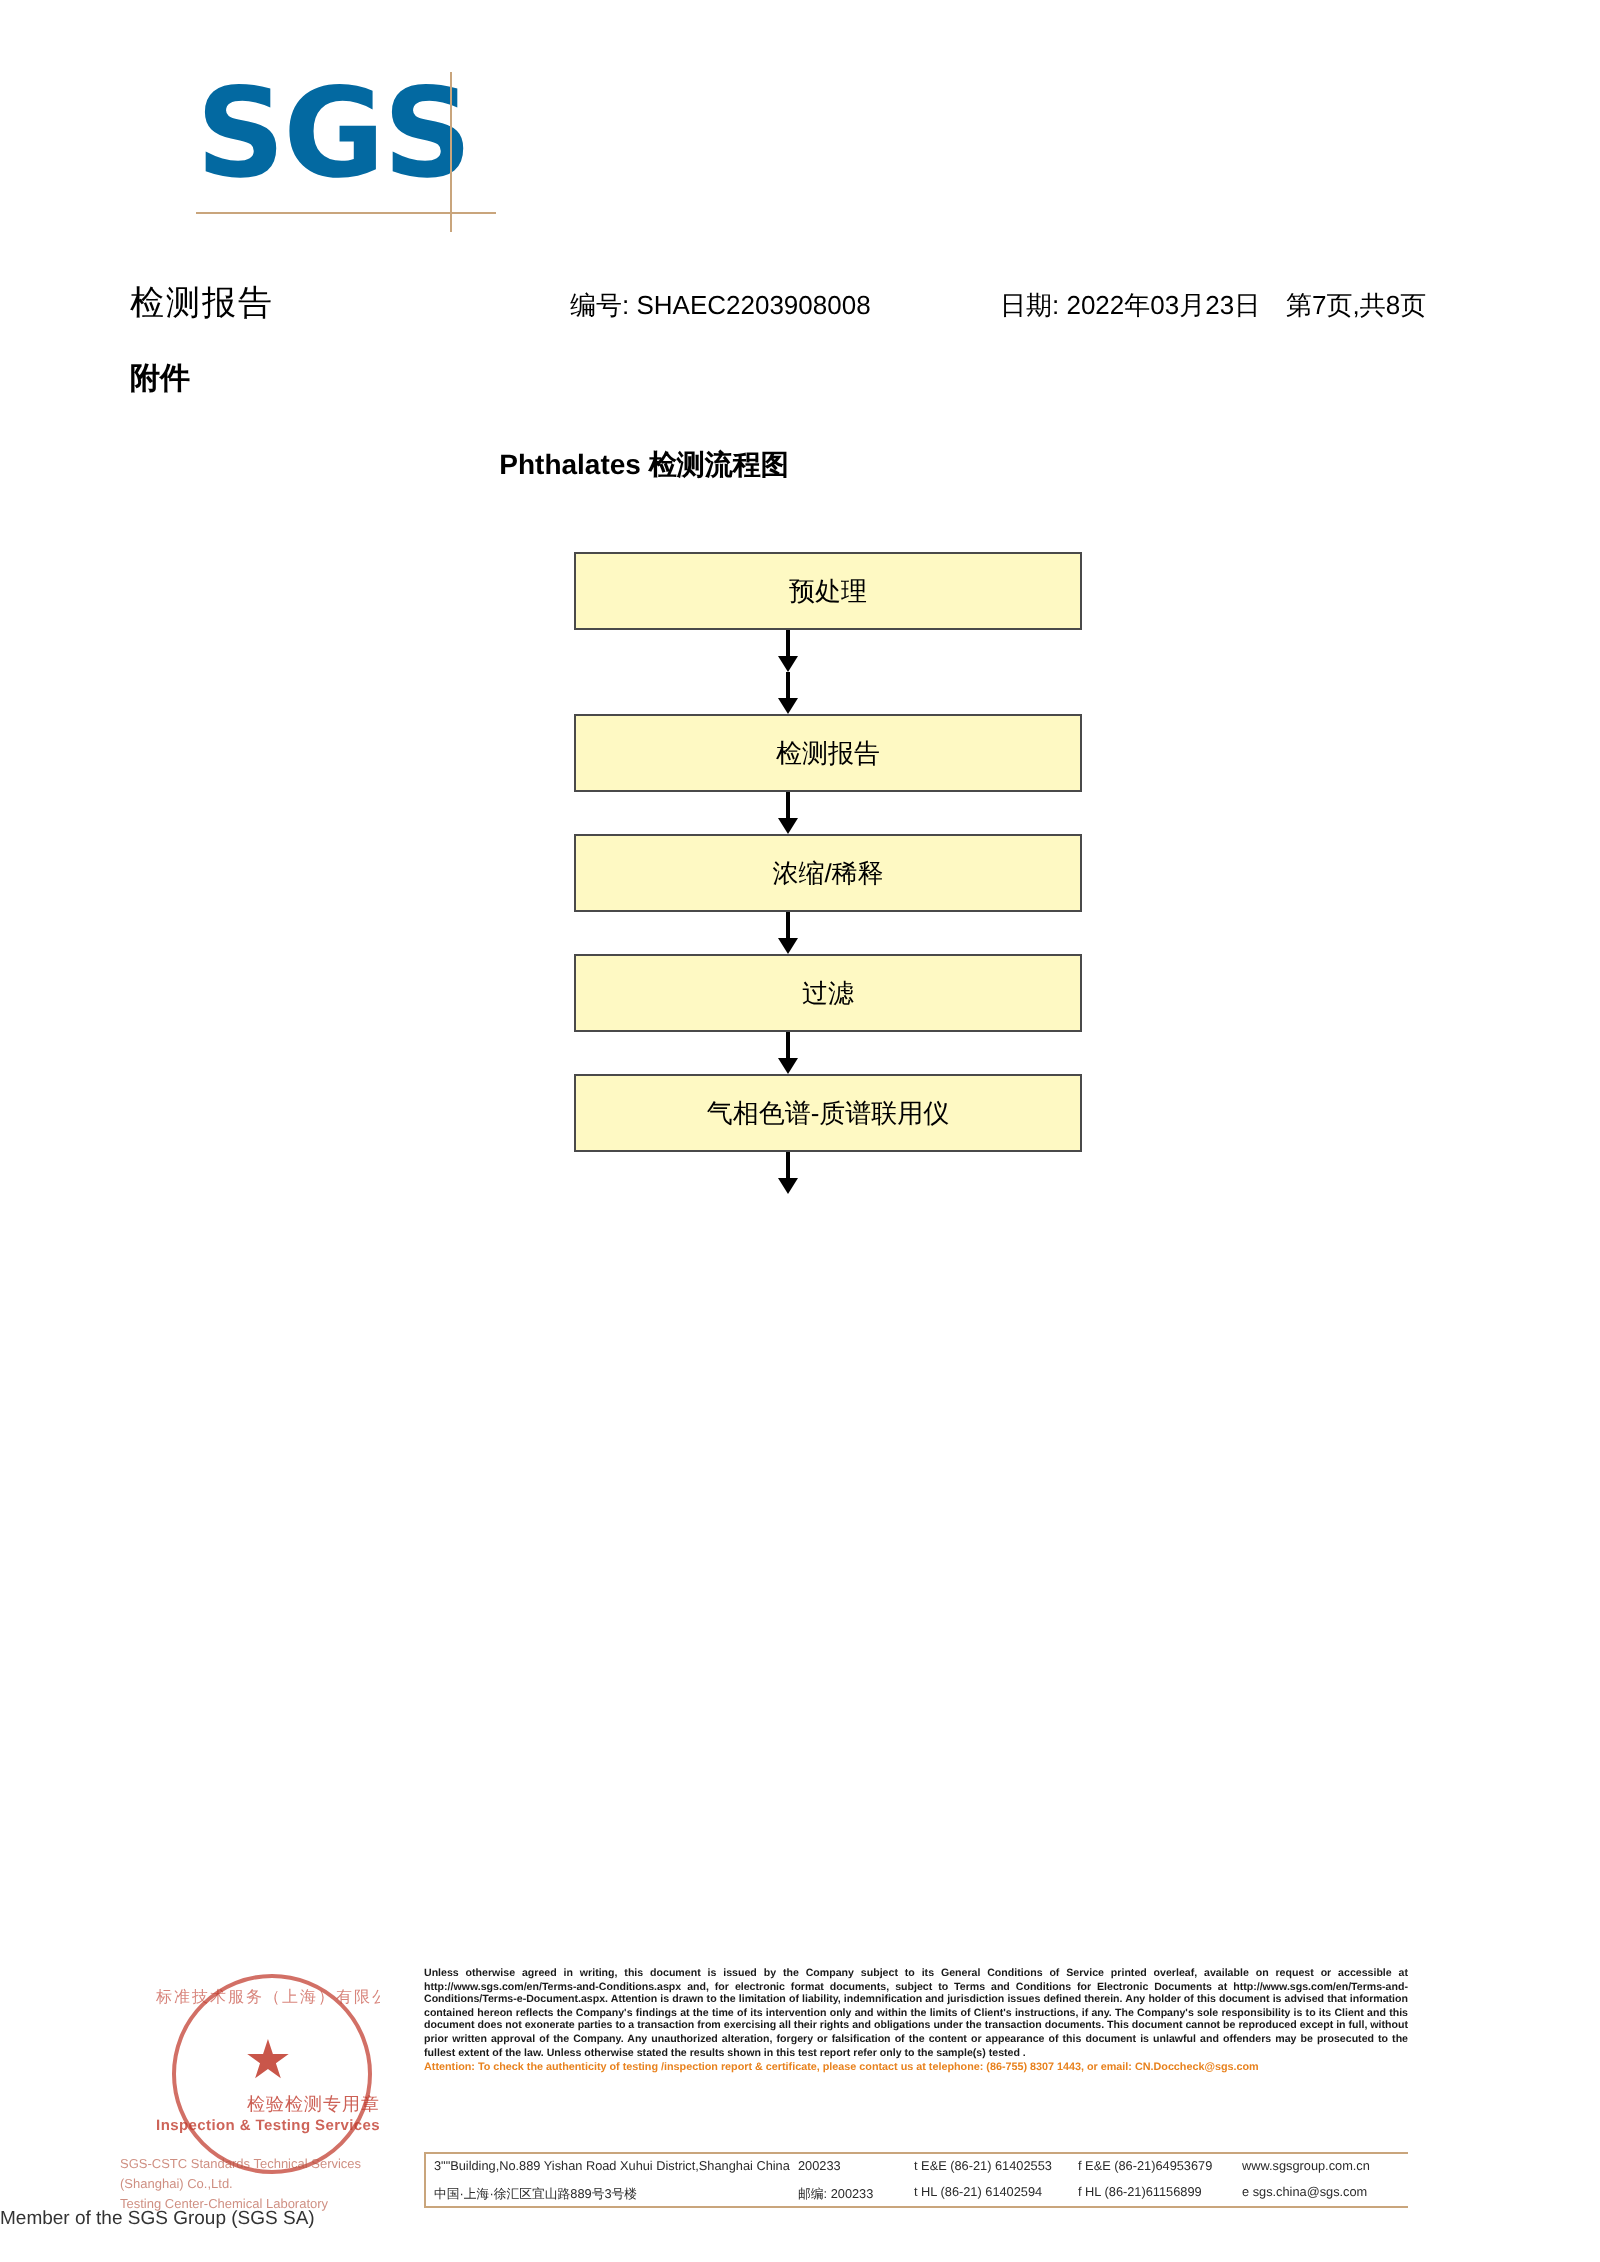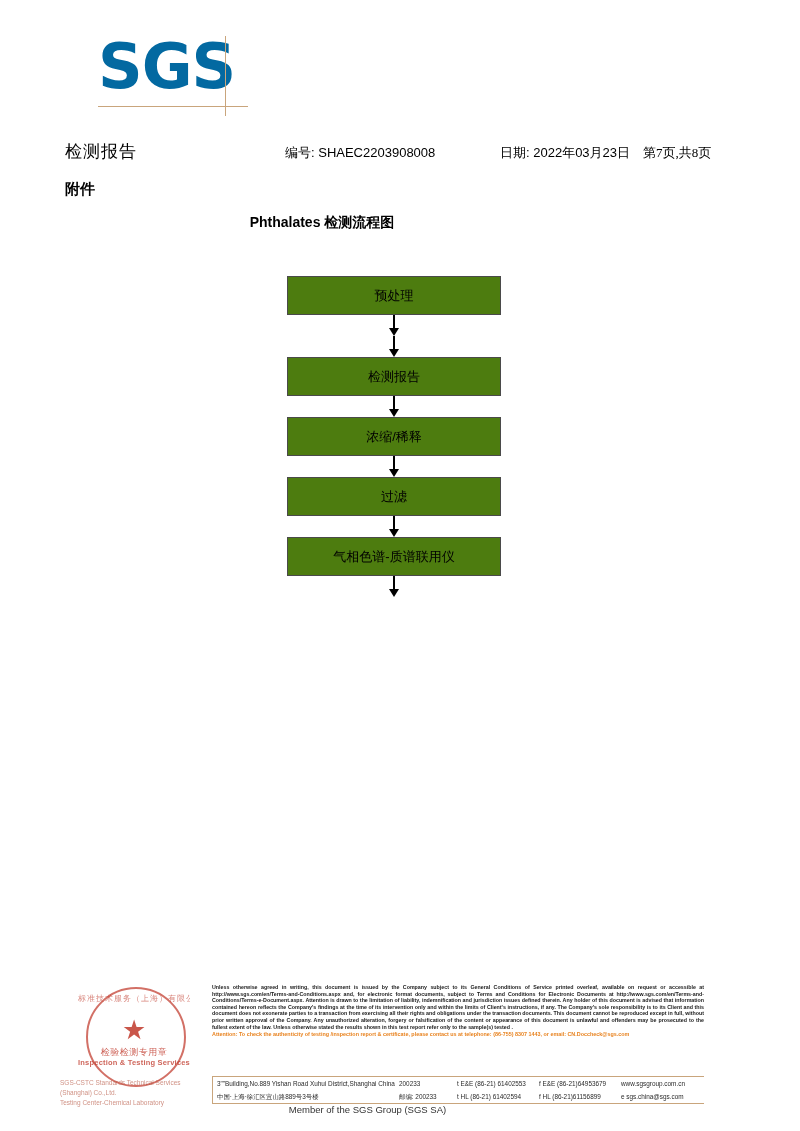--- a/index.html
+++ b/index.html
@@ -81,56 +81,55 @@
     top: 4px;
     font-size: 13px;
     white-space: nowrap;
   }
   #report-page {
     position: absolute;
     left: 578px;
     top: 4px;
     font-size: 13px;
     white-space: nowrap;
-    font-family: Liberation Serif, serif;
   }
   #attachment-label {
     position: absolute;
     left: 65px;
     top: 180px;
     font-size: 15px;
     font-weight: bold;
   }
 
   
   #flow-title {
     position: absolute;
     left: 0;
-    top: 214px;
+    top: 224px;
     width: 644px;
     text-align: center;
     font-size: 14px;
     font-weight: bold;
   }
   #flowchart {
     position: absolute;
     left: 287px;
     top: 276px;
     width: 216px;
   }
   .flow-node {
-    width: 214px;
+    width: 254px;
     height: 39px;
     border: 1px solid #4a4a4a;
     box-sizing: border-box;
     display: flex;
     align-items: center;
     justify-content: center;
     font-size: 13px;
-    background: #4d7c0f;
+    background: #fef9c3;
   }
   .flow-arrow {
     width: 214px;
     height: 21px;
     position: relative;
   }
   .flow-arrow .shaft {
     position: absolute;
     left: 50%;
     margin-left: -1px;
@@ -202,21 +201,21 @@
     opacity: 0.62;
     letter-spacing: 1px;
     white-space: nowrap;
     overflow: hidden;
   }
   #stamp-cn {
     position: absolute;
     left: 0;
     top: 61px;
     width: 112px;
-    text-align: center;
+    text-align: right;
     font-size: 9px;
     color: #c0392b;
     opacity: 0.8;
     letter-spacing: 0.5px;
   }
   #stamp-en {
     position: absolute;
     left: 0;
     top: 73px;
     width: 112px;
@@ -291,21 +290,21 @@
   .addr-zip   { left: 182px; }
   .addr-tel1  { left: 240px; }
   .addr-tel2  { left: 322px; }
   .addr-web   { left: 404px; }
 
   #footer-member {
     position: absolute;
     left: 0;
     top: 129px;
     width: 790px;
-    text-align: center;
+    text-align: left;
     font-size: 9.5px;
     color: #333;
     padding-right: 55px;
     box-sizing: border-box;
   }
 </style>
 </head>
 <body>
 
 <div id="logo-area">

